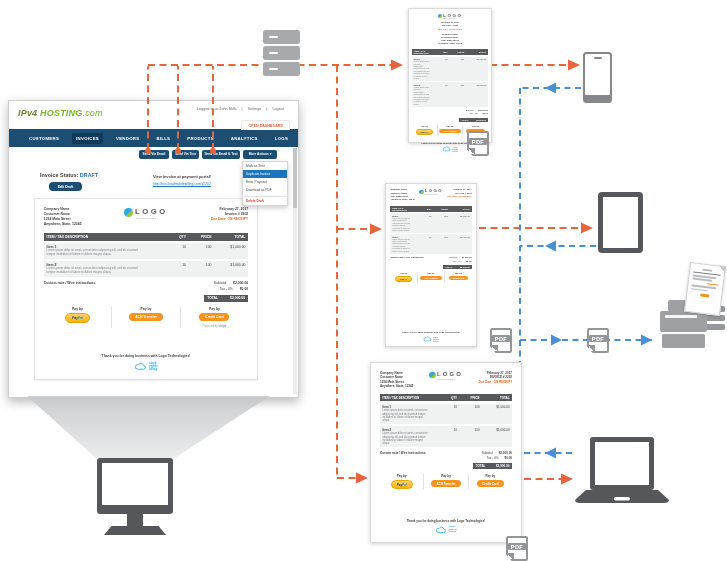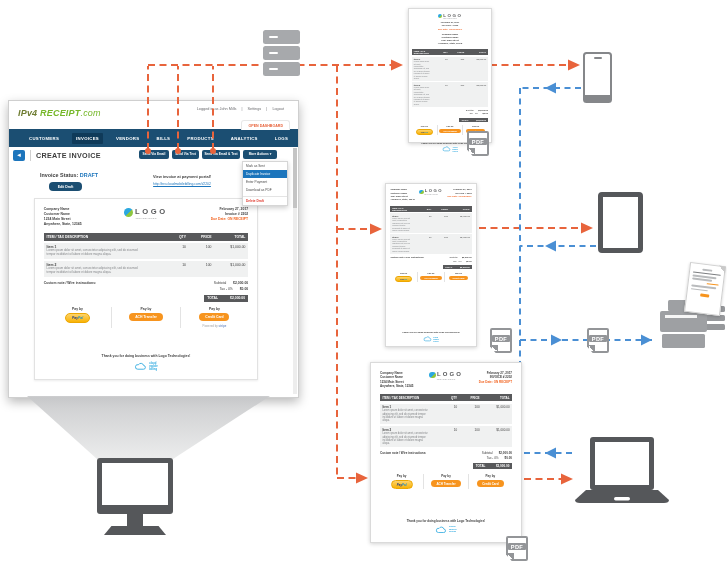--- a/index.html
+++ b/index.html
@@ -155,44 +155,39 @@
       <polygon points="562,340 551,334.5 551,345.5"></polygon>
       <polygon points="652,340 641,334.5 641,345.5"></polygon>
       <polygon points="545,453 556,447.5 556,458.5"></polygon>
     </g>
   </svg>
 
   <div class="appwin">
     <div class="topbar">
       <div class="applogo">
         <span class="p1">IPv4</span>
-        <span class="p2">RECEIPT</span><span class="p3">.com</span>
+        <span class="p2">HOSTING</span><span class="p3">.com</span>
       </div>
       <div class="toplinks">
         <span>Logged in as John Mills</span>
         <span>|</span>
         <span>Settings</span>
         <span>|</span>
         <span>Logout</span>
       </div>
     </div>
     <div class="dashbtn">OPEN DASHBOARD</div>
     <div class="navbar">
       <span class="ni">CUSTOMERS</span>
       <span class="ni on">INVOICES</span>
       <span class="ni">VENDORS</span>
       <span class="ni">BILLS</span>
       <span class="ni">PRODUCTS</span>
       <span class="ni">ANALYTICS</span>
       <span class="ni">LOGS</span>
-    </div>
-    <div class="pagehead">
-      <div class="backbtn">◄</div>
-      <div class="phsep"></div>
-      <div class="pagetitle">CREATE INVOICE</div>
     </div>
     <div class="navybtn" style="left:130px;width:30px;">Send Via Email</div>
     <div class="navybtn" style="left:163px;width:27px;">Send Via Text</div>
     <div class="navybtn" style="left:193px;width:38px;">Send Via Email &amp; Text</div>
     <div class="navybtn" style="left:234px;width:34px;">
       <span>More Actions</span>&nbsp;<span>▾</span>
     </div>
     <div class="menu">
       <div class="mi">Mark as Sent</div>
       <div class="mi hl">Duplicate Invoice</div>

